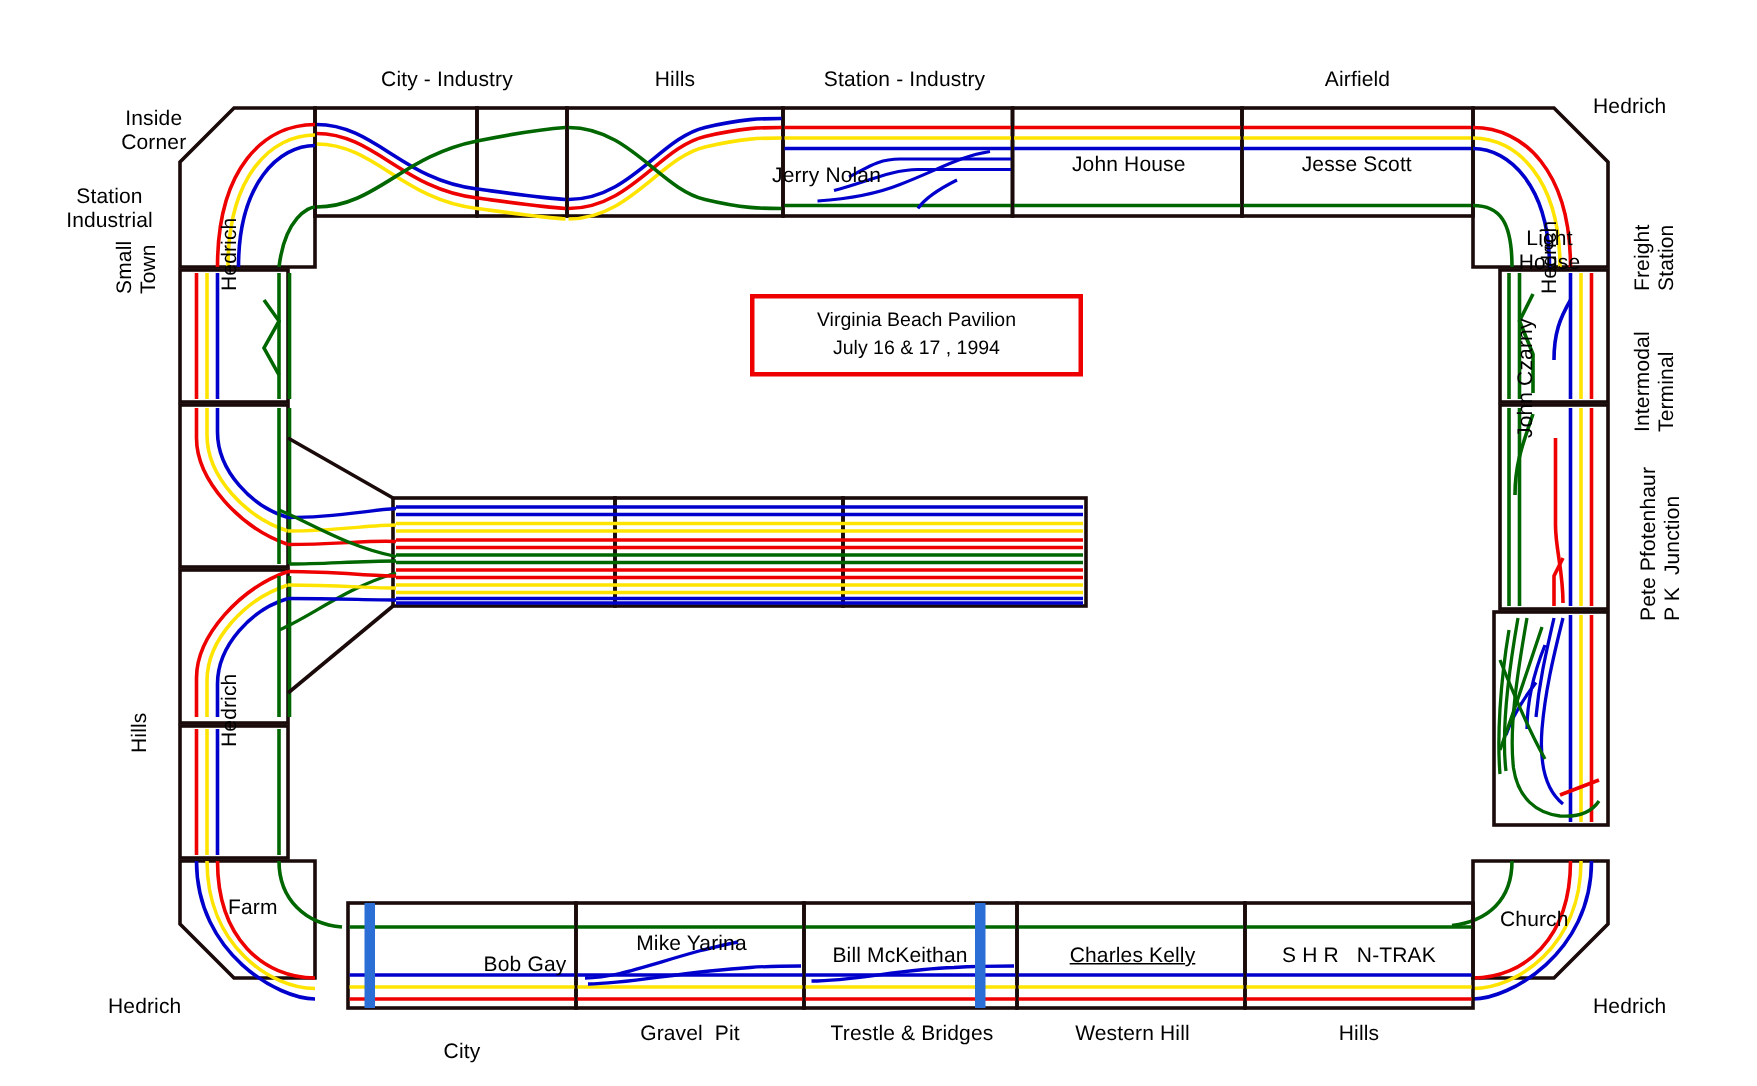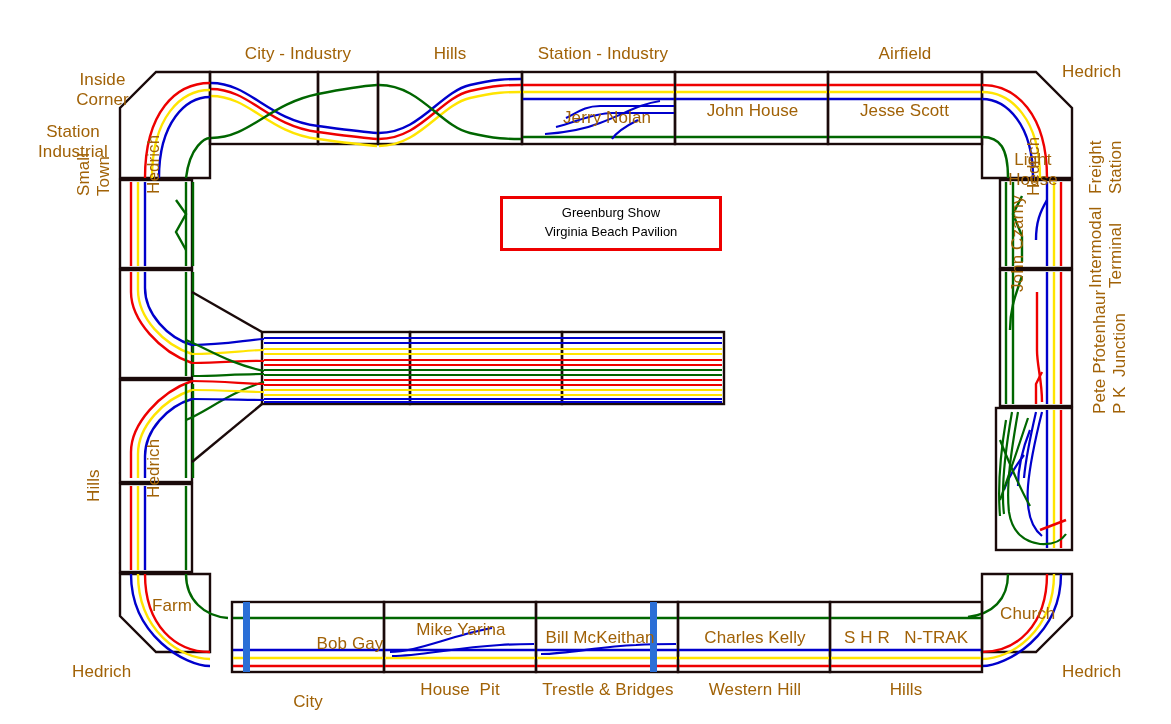--- a/index.html
+++ b/index.html
@@ -5,22 +5,22 @@
 <style>
   html,body{margin:0;padding:0;background:#ffffff;}
   body{
     font-family:"Liberation Sans","DejaVu Sans",sans-serif;
     width:1171px;height:724px;overflow:hidden;position:relative;
   }
   #stage{position:absolute;left:0;top:0;width:1171px;height:724px;}
   svg#layout{position:absolute;left:0;top:0;width:1171px;height:724px;}
   .lbl{
     position:absolute;
-    font-size:17px;
-    color:#a16207;
+    font-size:14px;
+    color:#000000;
     white-space:pre;
     line-height:1.15;
     letter-spacing:0.1px;
   }
   .lbl.vert{
     writing-mode:vertical-rl;
     text-orientation:mixed;
     transform:rotate(180deg);
     transform-origin:center;
   }
@@ -297,30 +297,30 @@
       <path d="M193,376 C216,376 238,374 264,374" stroke="#006600"></path>
       <path d="M186,420 C206,412 230,392 264,382" stroke="#006600"></path>
       <path d="M192,381 C224,381 246,384 264,384" stroke="#ee0000"></path>
       <path d="M192,390 C224,390 246,392 264,392" stroke="#ffe400"></path>
       <path d="M192,399 C224,399 246,400 264,400" stroke="#0000cc"></path>
     </g>
 
   </svg>
 
   <div id="titlebox" style="left:500px;top:196px;width:196px;">
-    <div>Greenburg Show</div>
     <div>Virginia Beach Pavilion</div>
+    <div>July 16 &amp; 17 , 1994</div>
   </div>
 
   <div class="lbl ctr" style="left:238px;top:44px;width:120px;">City - Industry</div>
   <div class="lbl ctr" style="left:400px;top:44px;width:100px;">Hills</div>
   <div class="lbl ctr" style="left:528px;top:44px;width:150px;">Station - Industry</div>
   <div class="lbl ctr" style="left:830px;top:44px;width:150px;">Airfield</div>
 
-  <div class="lbl ctr" style="left:552px;top:108px;width:110px;">Jerry Nolan</div>
+  <div class="lbl ctr" style="left:496px;top:108px;width:110px;">Jerry Nolan</div>
   <div class="lbl ctr" style="left:690px;top:101px;width:125px;">John House</div>
   <div class="lbl ctr" style="left:842px;top:101px;width:125px;">Jesse Scott</div>
 
   <div class="lbl ctr" style="left:60px;top:70px;width:85px;">Inside
 Corner</div>
   <div class="lbl ctr" style="left:28px;top:122px;width:90px;">Station
 Industrial</div>
 
   <div class="lbl" style="left:1062px;top:62px;">Hedrich</div>
   <div class="lbl ctr" style="left:1004px;top:118px;width:58px;margin-top:32px;">Light
@@ -345,22 +345,22 @@
 Terminal</div>
   <div class="lbl vert ctr" style="left:1090px;top:414px;width:120px;height:0;">Pete Pfotenhaur
 P K  Junction</div>
 
   <div class="lbl vert ctr" style="left:1024px;top:196px;width:60px;height:0;">Hedrich</div>
   <div class="lbl vert ctr" style="left:1008px;top:292px;width:95px;height:0;">John Czarny</div>
 
   <div class="lbl ctr" style="left:250px;top:634px;width:120px;padding-left:40px;">Bob Gay</div>
   <div class="lbl ctr" style="left:400px;top:620px;width:122px;">Mike Yarina</div>
   <div class="lbl ctr" style="left:540px;top:628px;width:120px;">Bill McKeithan</div>
-  <div class="lbl ctr" style="left:694px;top:628px;width:122px;">Charles Kelly</div>
+  <div class="lbl ctr" style="left:694px;top:628px;width:122px;text-decoration:underline;">Charles Kelly</div>
   <div class="lbl ctr" style="left:844px;top:628px;width:124px;">S H R   N-TRAK</div>
 
   <div class="lbl ctr" style="left:258px;top:680px;width:100px;margin-top:12px;">City</div>
-  <div class="lbl ctr" style="left:404px;top:680px;width:112px;">House  Pit</div>
+  <div class="lbl ctr" style="left:404px;top:680px;width:112px;">Gravel  Pit</div>
   <div class="lbl ctr" style="left:536px;top:680px;width:144px;">Trestle &amp; Bridges</div>
   <div class="lbl ctr" style="left:694px;top:680px;width:122px;">Western Hill</div>
   <div class="lbl ctr" style="left:856px;top:680px;width:100px;">Hills</div>
 
 </div>
 
 </body></html>

